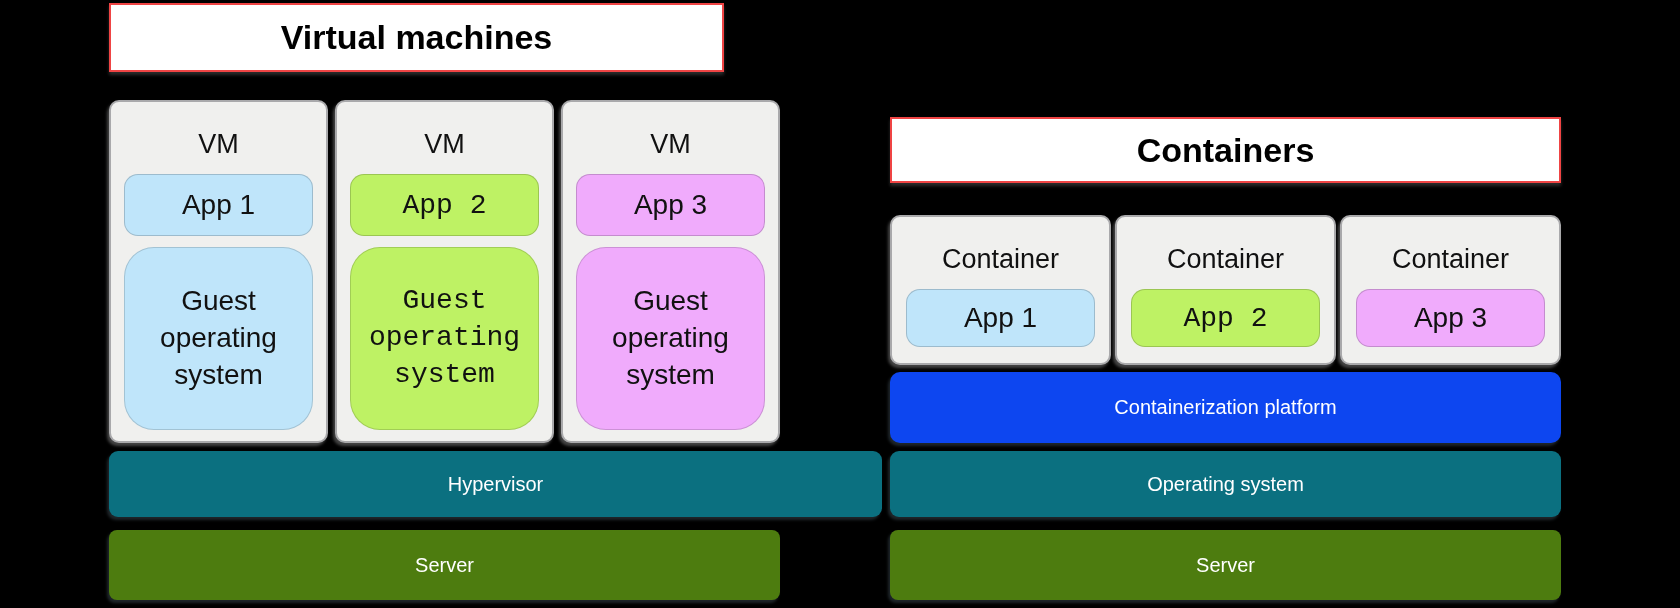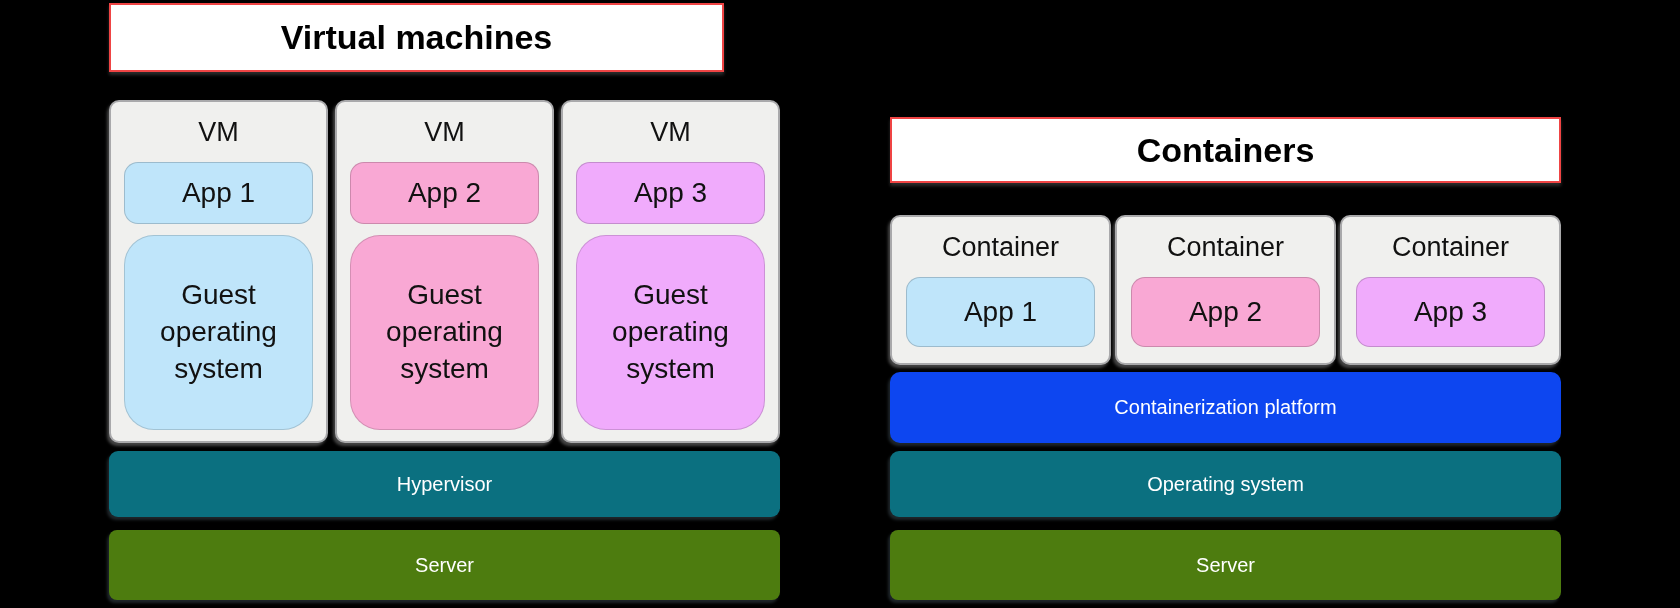--- a/index.html
+++ b/index.html
@@ -37,51 +37,51 @@
     background: #f0f0ee;
     border: 2px solid #a9a9ab;
     border-radius: 10px;
     box-sizing: border-box;
     display: flex; flex-direction: column;
     box-shadow: -2px 3px 3px rgba(150,150,150,0.45);
   }
   .panel-header {
     height: 60px; flex: 0 0 auto;
     display: flex; align-items: center; justify-content: center;
-    font-size: 27px; color: #111111;
+    font-size: 27px; color: #111111; margin-top: 12px;
   }
   .app-box {
     border-radius: 14px;
     border: 1px solid rgba(0,0,0,0.18);
     box-sizing: border-box;
     display: flex; align-items: center; justify-content: center;
     font-size: 28px; color: #111111;
     flex: 0 0 auto;
   }
   .app1 { background: #bfe5fa; }
-  .app2 { background: #f9a8d4; }
+  .app2 { background: #bef264; font-family: Liberation Mono, monospace; }
   .app3 { background: #f0abfc; }
   .guest-box {
     flex: 1 1 auto;
     margin-top: 11px;
     border-radius: 30px;
     border: 1px solid rgba(0,0,0,0.15);
     display: flex; align-items: center; justify-content: center;
     text-align: center;
     font-size: 28px; line-height: 1.32; color: #111111;
     padding: 0 8px; box-sizing: border-box;
   }
 
   
   #vm-title      { left: 109px; top: 3px;   width: 615px; height: 69px; }
   #vm-columns    { position: absolute; left: 109px; top: 100px; width: 671px; height: 343px;
                    display: flex; gap: 7px; }
   .vm-col        { flex: 1 1 0; padding: 0 13px 11px; }
   .vm-col .app-box { height: 62px; }
-  #hypervisor-bar{ left: 109px; top: 451px; width: 671px; height: 66px; }
+  #hypervisor-bar{ left: 109px; top: 451px; width: 773px; height: 66px; }
   #server-bar-left { left: 109px; top: 530px; width: 671px; height: 70px; }
 
   
   #containers-title { left: 890px; top: 117px; width: 671px; height: 66px; }
   #container-row { position: absolute; left: 890px; top: 215px; width: 671px; height: 150px;
                    display: flex; gap: 4px; }
   .container-box { flex: 1 1 0; padding: 0 14px 16px; }
   .container-box .app-box { flex: 1 1 auto; }
   #platform-bar  { left: 890px; top: 372px; width: 671px; height: 71px; }
   #os-bar        { left: 890px; top: 451px; width: 671px; height: 66px; }

